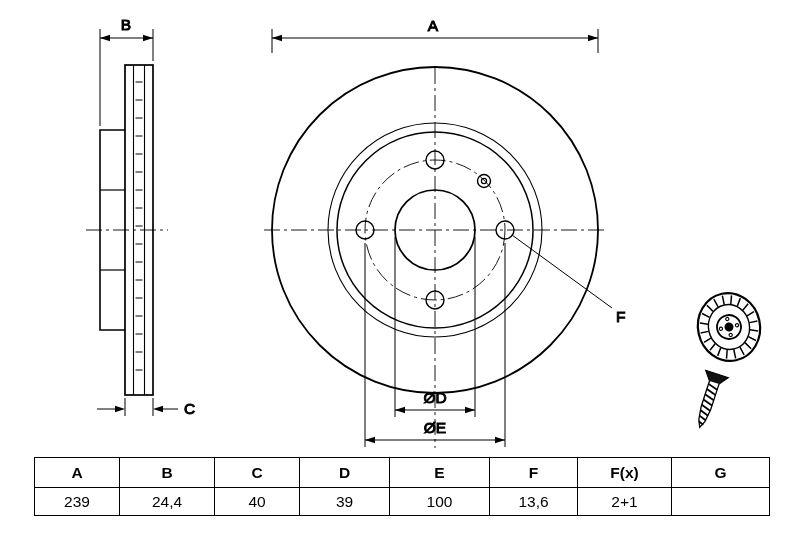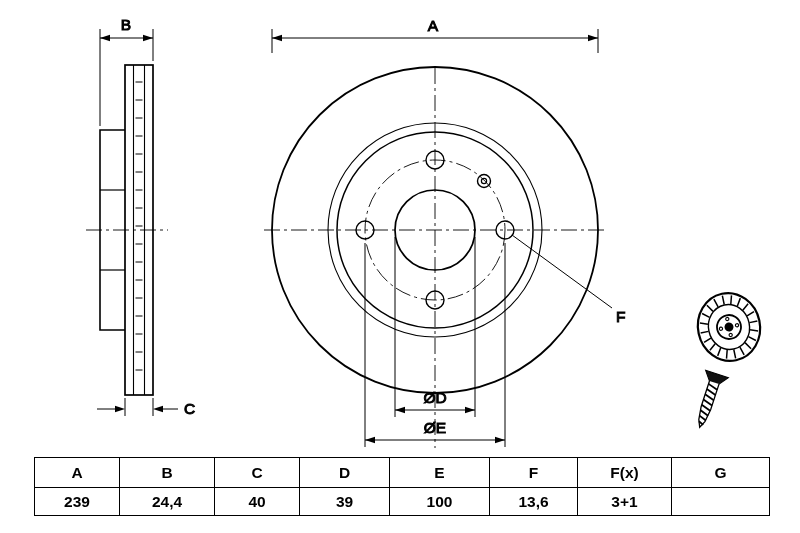--- a/index.html
+++ b/index.html
@@ -5,21 +5,21 @@
   body{margin:0;background:#fff}
   .stage{position:relative;width:800px;height:533px;background:#fff;overflow:hidden;font-family:"Liberation Sans",sans-serif}
   .stage svg{position:absolute;top:0;left:0;display:block}
   svg text{font-family:"Liberation Sans",sans-serif;font-size:15.5px;fill:#000}
   .centerline{stroke:#000;stroke-width:0.9;stroke-dasharray:16 4 3 4;fill:none}
   .dim{stroke:#000;stroke-width:1;fill:none}
   .part{stroke:#000;fill:none}
   .spec-table{position:absolute;left:34px;top:457px;border-collapse:collapse;table-layout:fixed}
   .spec-table th,.spec-table td{border:1.6px solid #000;text-align:center;padding:0;font-size:15.5px;color:#000;background:#fff;overflow:hidden}
   .spec-table th{height:29px;font-weight:bold}
-  .spec-table td{height:27px;font-weight:700}
+  .spec-table td{height:27px;font-weight:400}
 </style>
 </head>
 <body>
 
 <div class="stage">
 
   <svg width="800" height="455" viewBox="0 0 800 455">
 
     <g class="part" stroke-width="1.6">
       <rect x="125" y="65" width="28" height="330" class="part" stroke-width="1.7"></rect>
@@ -140,19 +140,19 @@
         <th>F(x)</th>
         <th>G</th>
       </tr>
       <tr>
         <td>239</td>
         <td>24,4</td>
         <td>40</td>
         <td>39</td>
         <td>100</td>
         <td>13,6</td>
-        <td>3+1</td>
+        <td>2+1</td>
         <td></td>
       </tr>
     </tbody>
   </table>
 
 </div>
 
 </body></html>

